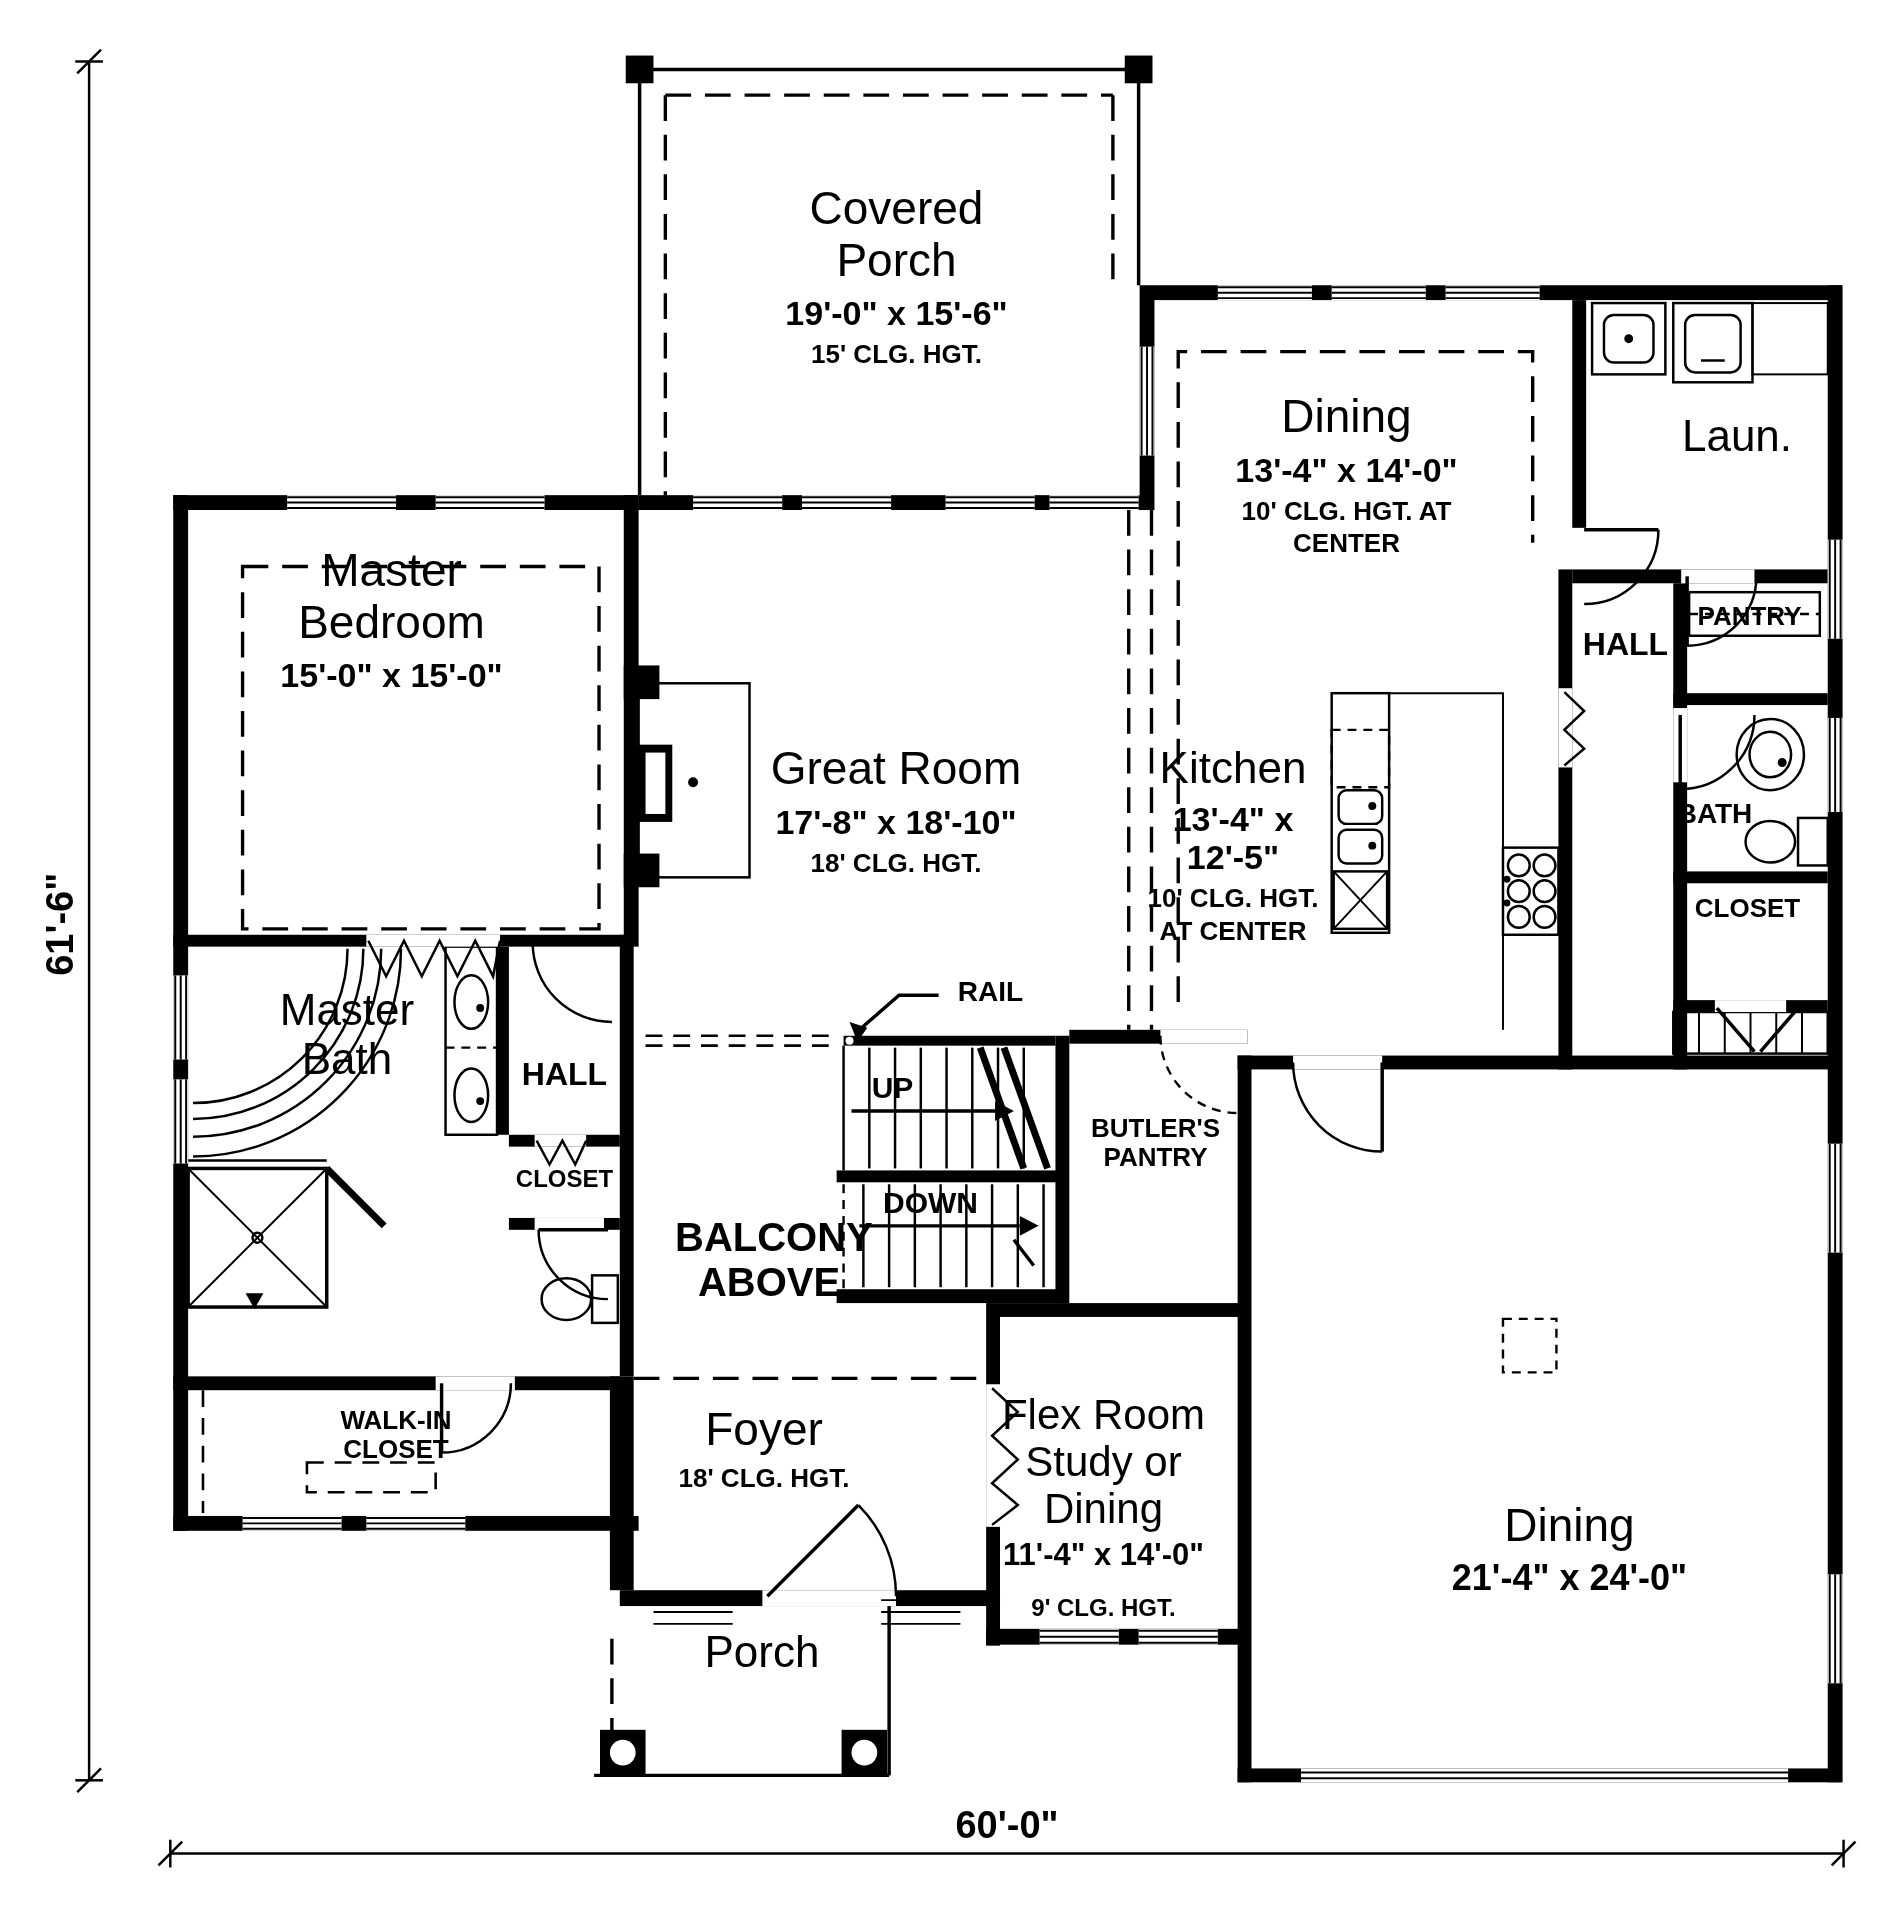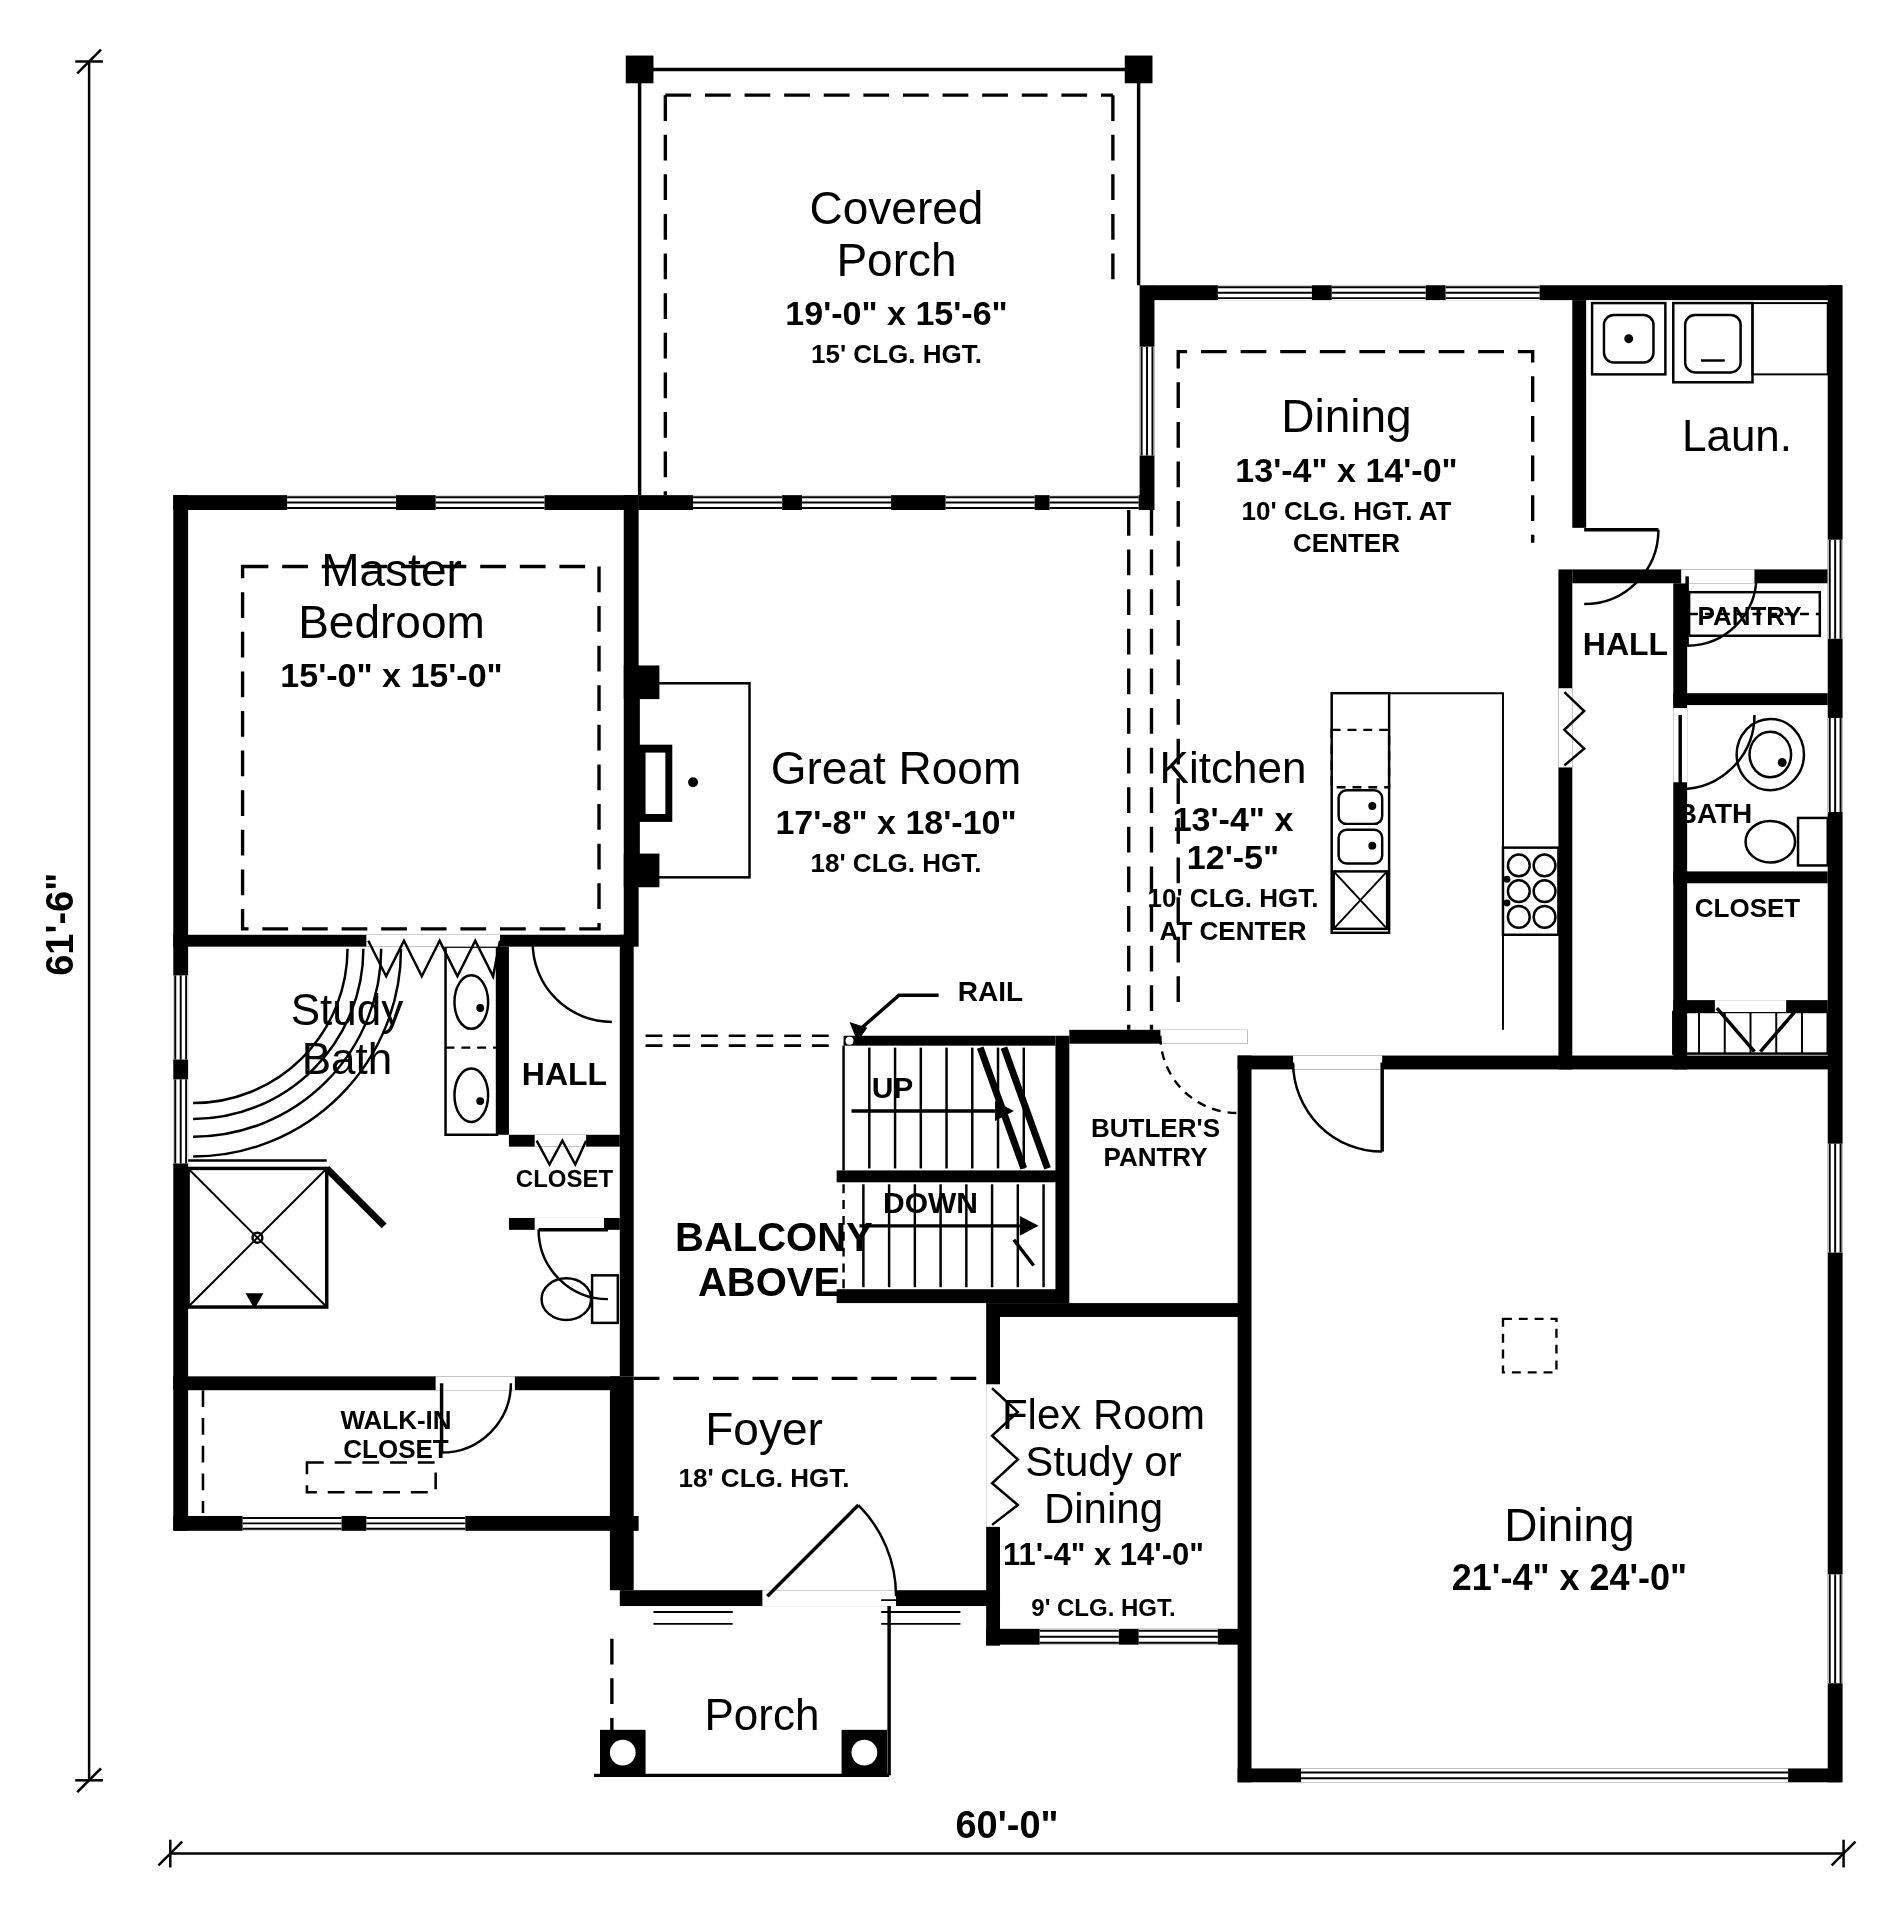--- a/index.html
+++ b/index.html
@@ -472,21 +472,21 @@
   <div class="cl">18' CLG. HGT.</div>
 </div>
 
 <div class="lbl" style="left:1134px;top:743px;width:198px">
   <div class="nm2">Kitchen</div>
   <div class="sz mx" style="width:149px">13'-4" x 12'-5"</div>
   <div class="cl mx" style="width:188px">10' CLG. HGT. AT CENTER</div>
 </div>
 
 <div class="lbl" style="left:243px;top:985px;width:208px">
-  <div class="nm2">Study Bath</div>
+  <div class="nm2">Master Bath</div>
 </div>
 
 <div class="lbl cap" style="left:505px;top:1057px;width:119px;font-size:32px">
   <div>HALL</div>
 </div>
 
 <div class="lbl cap" style="left:495px;top:1166px;width:139px;font-size:24px">
   <div>CLOSET</div>
 </div>
 
@@ -518,21 +518,21 @@
   <div class="nm">Foyer</div>
   <div class="cl">18' CLG. HGT.</div>
 </div>
 
 <div class="lbl" style="left:975px;top:1391px;width:257px">
   <div class="nm3 mx" style="width:208px">Flex Room Study or Dining</div>
   <div class="sz2">11'-4" x 14'-0"</div>
   <div class="cl2">9' CLG. HGT.</div>
 </div>
 
-<div class="lbl" style="left:663px;top:1690px;width:198px">
+<div class="lbl" style="left:663px;top:1627px;width:198px">
   <div class="nm2">Porch</div>
 </div>
 
 <div class="lbl" style="left:1421px;top:1500px;width:297px">
   <div class="nm">Dining</div>
   <div class="szg">21'-4" x 24'-0"</div>
 </div>
 
 <div class="lbl dimtxt" style="left:908px;top:1804px;width:198px">
   <div>60'-0"</div>

